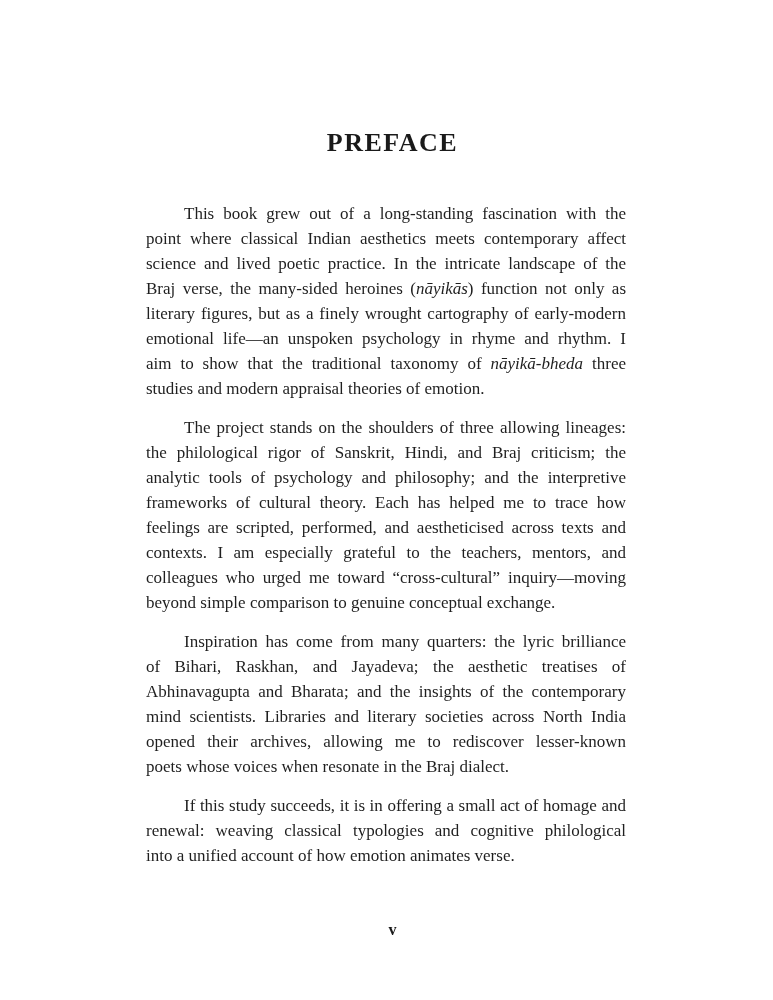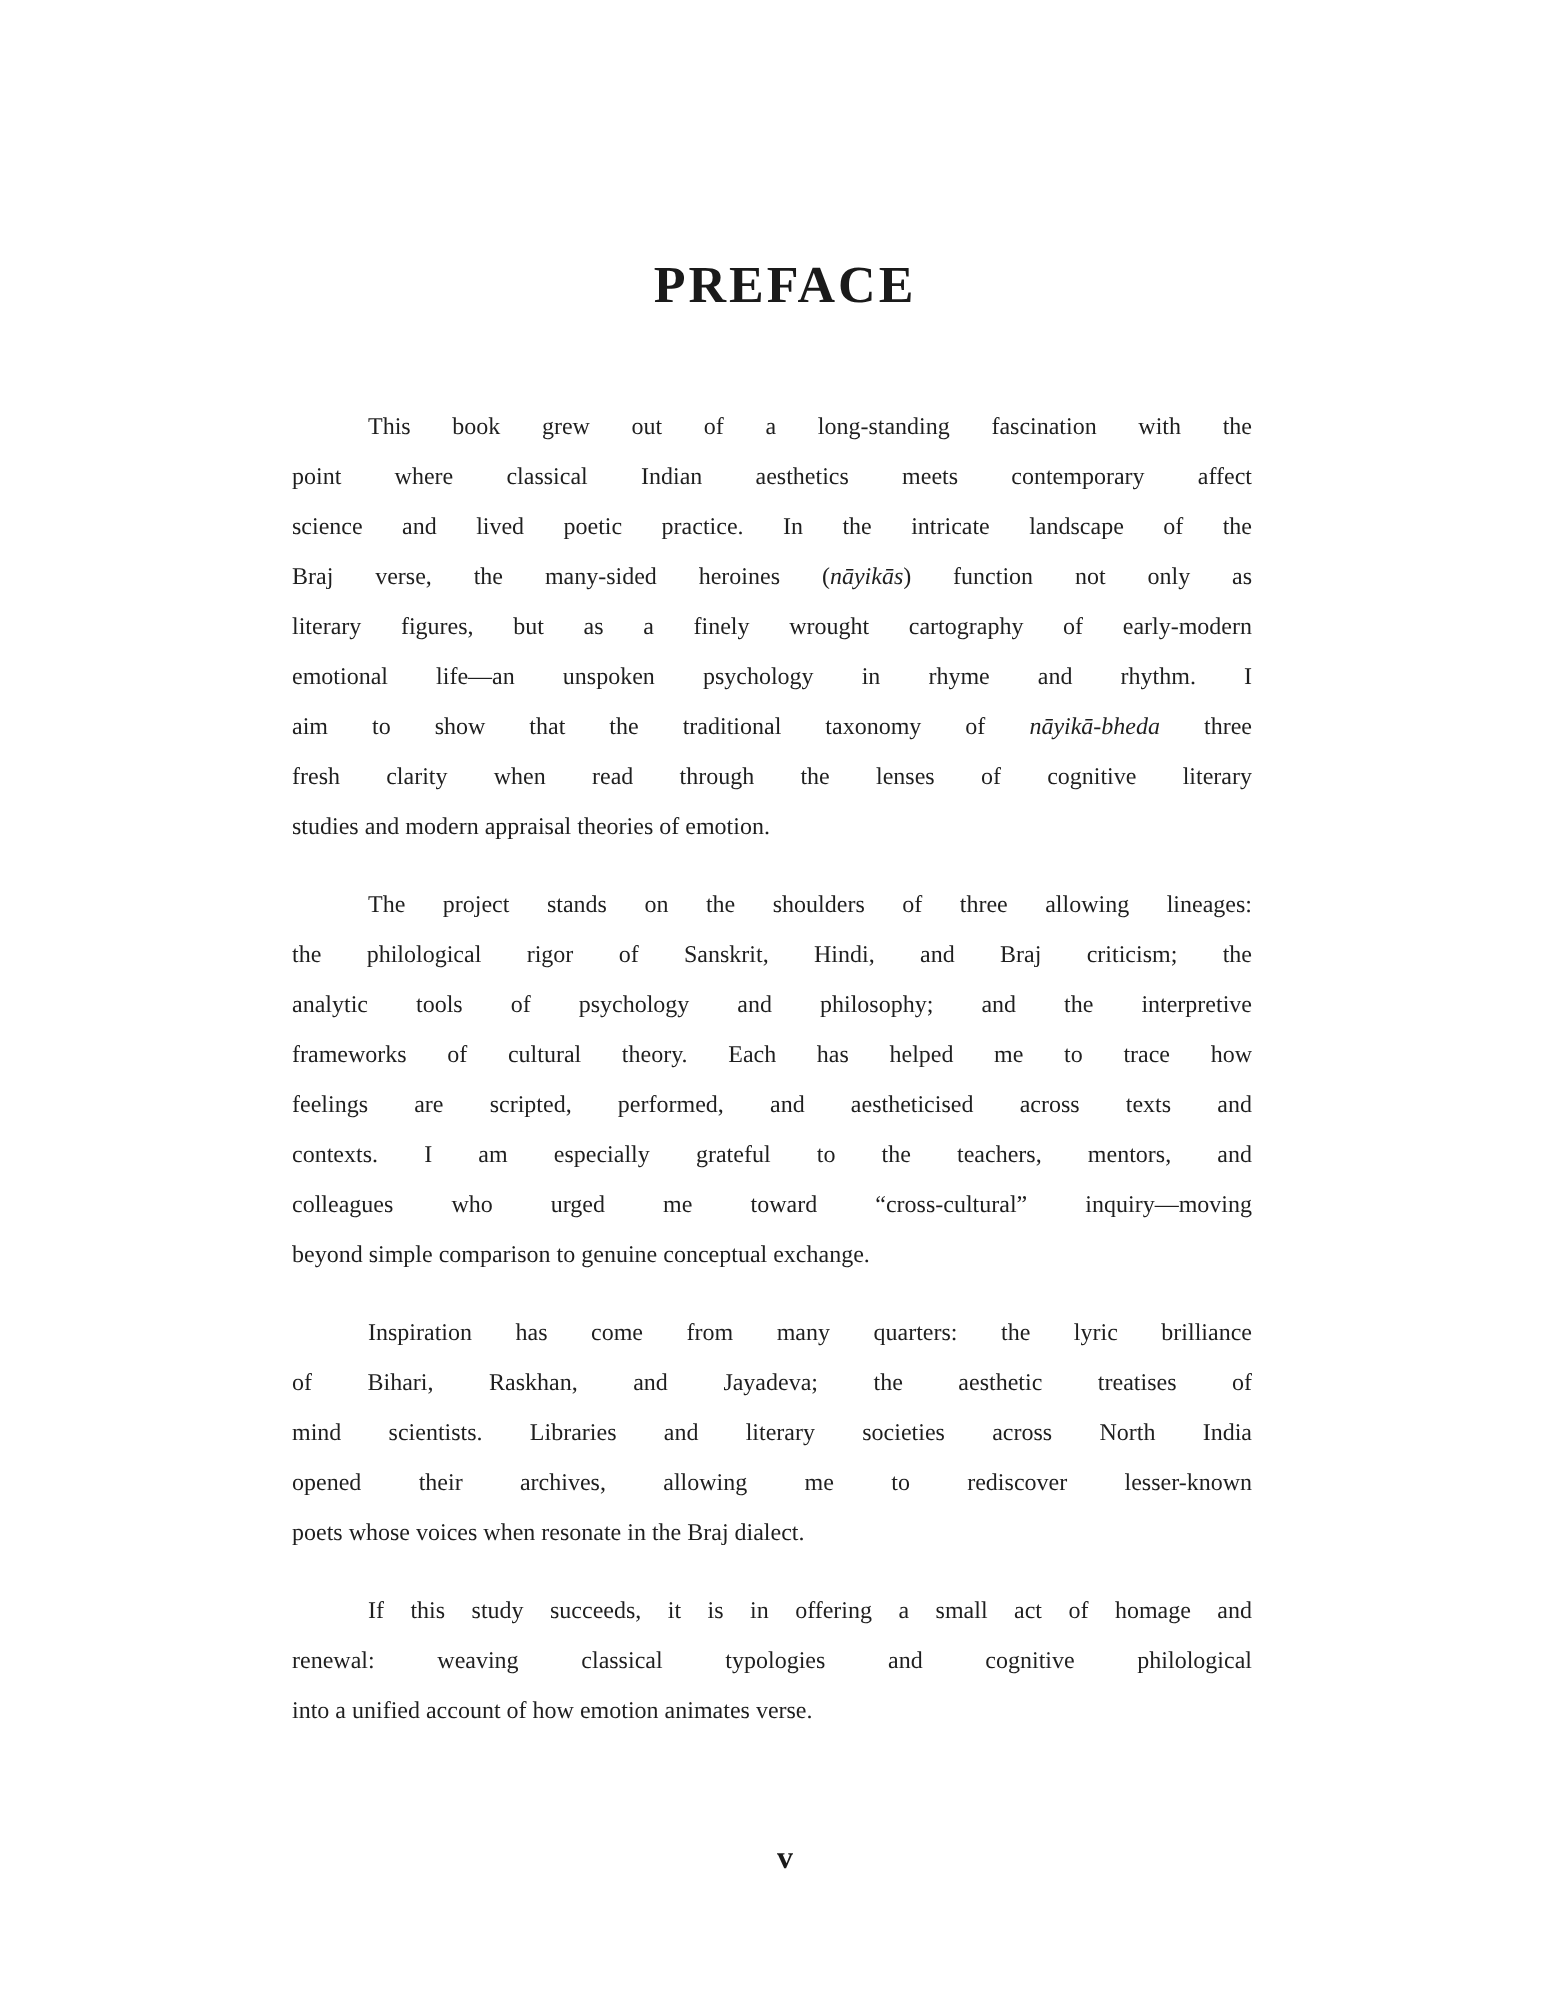--- a/index.html
+++ b/index.html
@@ -27,21 +27,21 @@
     font-size: 26px;
     font-weight: bold;
     letter-spacing: 1.5px;
     color: #1a1a1a;
   }
   .body-text {
     position: absolute;
     top: 201px;
     left: 146px;
     width: 480px;
-    font-size: 12px;
+    font-size: 17px;
     line-height: 25px;
   }
   .paragraph {
     margin: 0 0 14px 0;
   }
   .line {
     text-align: justify;
     text-align-last: justify;
     height: 25px;
     overflow: visible;
@@ -74,36 +74,36 @@
 
   <div class="body-text">
       <div class="paragraph">
         <div class="line first"><span>This book grew out of a long-standing fascination with the</span></div>
         <div class="line"><span>point where classical Indian aesthetics meets contemporary affect</span></div>
         <div class="line"><span>science and lived poetic practice. In the intricate landscape of the</span></div>
         <div class="line"><span>Braj verse, the many-sided heroines (</span><em>nāyikās</em><span>) function not only as</span></div>
         <div class="line"><span>literary figures, but as a finely wrought cartography of early-modern</span></div>
         <div class="line"><span>emotional life—an unspoken psychology in rhyme and rhythm. I</span></div>
         <div class="line"><span>aim to show that the traditional taxonomy of </span><em>nāyikā-bheda</em><span> three</span></div>
-        <div class="line"><span>fresh clarity when read through the lenses of cognitive literary</span></div>
         <div class="line last"><span>studies and modern appraisal theories of emotion.</span></div>
       </div>
       <div class="paragraph">
         <div class="line first"><span>The project stands on the shoulders of three allowing lineages:</span></div>
         <div class="line"><span>the philological rigor of Sanskrit, Hindi, and Braj criticism; the</span></div>
         <div class="line"><span>analytic tools of psychology and philosophy; and the interpretive</span></div>
         <div class="line"><span>frameworks of cultural theory. Each has helped me to trace how</span></div>
         <div class="line"><span>feelings are scripted, performed, and aestheticised across texts and</span></div>
         <div class="line"><span>contexts. I am especially grateful to the teachers, mentors, and</span></div>
         <div class="line"><span>colleagues who urged me toward “cross-cultural” inquiry—moving</span></div>
         <div class="line last"><span>beyond simple comparison to genuine conceptual exchange.</span></div>
       </div>
       <div class="paragraph">
         <div class="line first"><span>Inspiration has come from many quarters: the lyric brilliance</span></div>
         <div class="line"><span>of Bihari, Raskhan, and Jayadeva; the aesthetic treatises of</span></div>
+        <div class="line"><span>Abhinavagupta and Bharata; and the insights of the contemporary</span></div>
         <div class="line"><span>mind scientists. Libraries and literary societies across North India</span></div>
         <div class="line"><span>opened their archives, allowing me to rediscover lesser-known</span></div>
         <div class="line last"><span>poets whose voices when resonate in the Braj dialect.</span></div>
       </div>
       <div class="paragraph">
         <div class="line first"><span>If this study succeeds, it is in offering a small act of homage and</span></div>
         <div class="line"><span>renewal: weaving classical typologies and cognitive philological</span></div>
         <div class="line last"><span>into a unified account of how emotion animates verse.</span></div>
       </div>
     </div>

